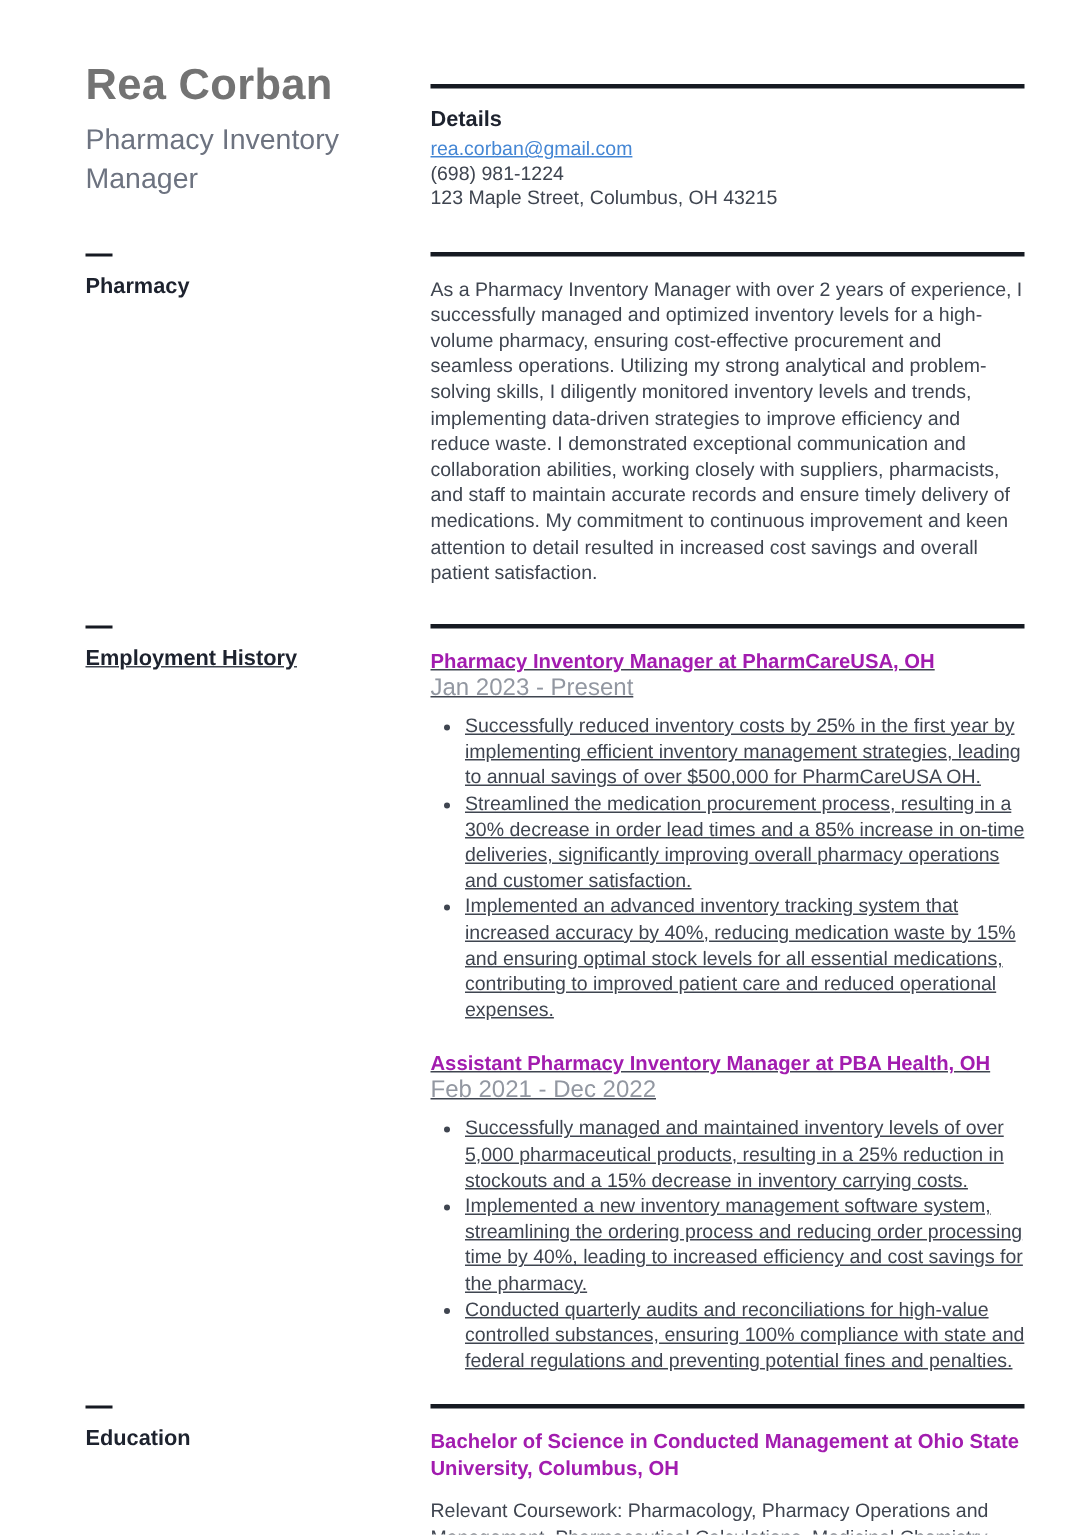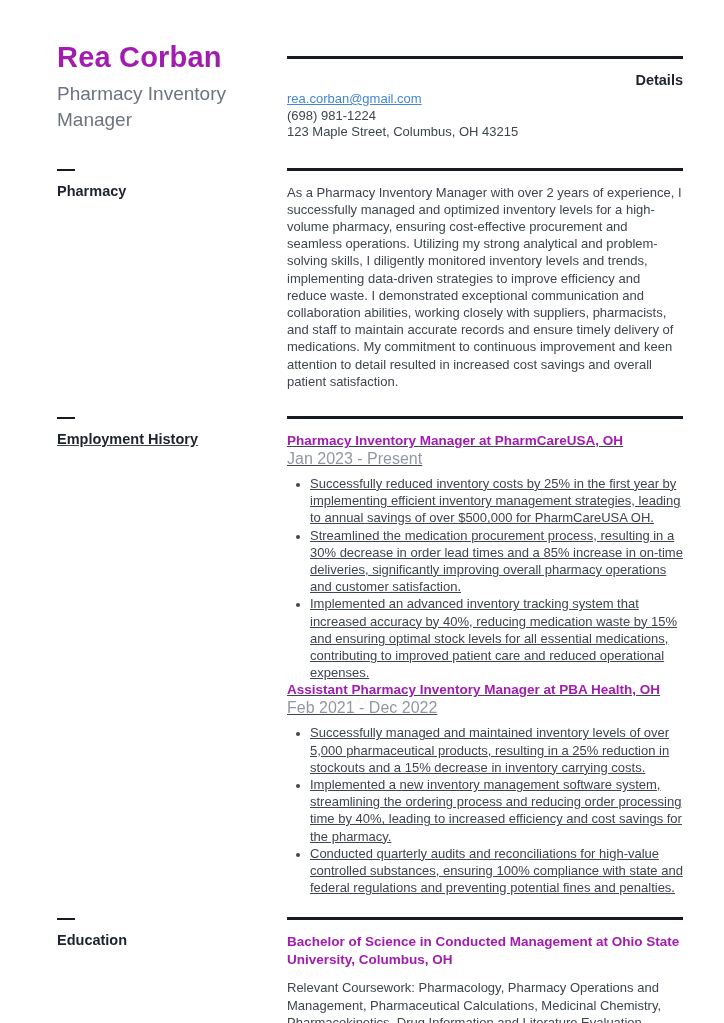--- a/index.html
+++ b/index.html
@@ -27,36 +27,35 @@
     background: #161a22;
     margin: 1px 0 12px 0;
   }
 
   
   .name {
     margin: 0 0 7px 0;
     font-size: 29px;
     line-height: 34px;
     font-weight: 700;
-    color: #a21caf;
+    color: #737373;
     letter-spacing: 0.2px;
   }
   .job-title {
     font-size: 19px;
     line-height: 26px;
     color: #6d7380;
     max-width: 190px;
   }
   .header-right { margin-top: 16px; }
   .details-heading {
     margin: 0 0 3px 0;
     font-size: 14.5px;
     font-weight: 700;
     color: #1d222e;
-    text-align: right;
   }
   .contact-line { font-size: 13px; line-height: 16.5px; }
   .link { color: #4486d4; text-decoration: underline; }
 
   
   .section-heading {
     margin: 0;
     font-size: 14.5px;
     font-weight: 700;
     color: #1d222e;
@@ -85,21 +84,21 @@
   }
   ul.bullets {
     margin: 0;
     padding: 0 0 0 23px;
   }
   ul.bullets li {
     font-size: 13px;
     line-height: 17.2px;
   }
   ul.bullets li::marker { color: #3f4550; font-size: 12px; }
-  .job-entry + .job-entry { }
+  .job-entry + .job-entry { margin-top: 19px; }
   .edu-description { margin-top: 10px; }
 </style>
 </head>
 <body>
 
 <div class="page">
 
   <div class="row">
     <div>
       <h1 class="name">Rea Corban</h1>

